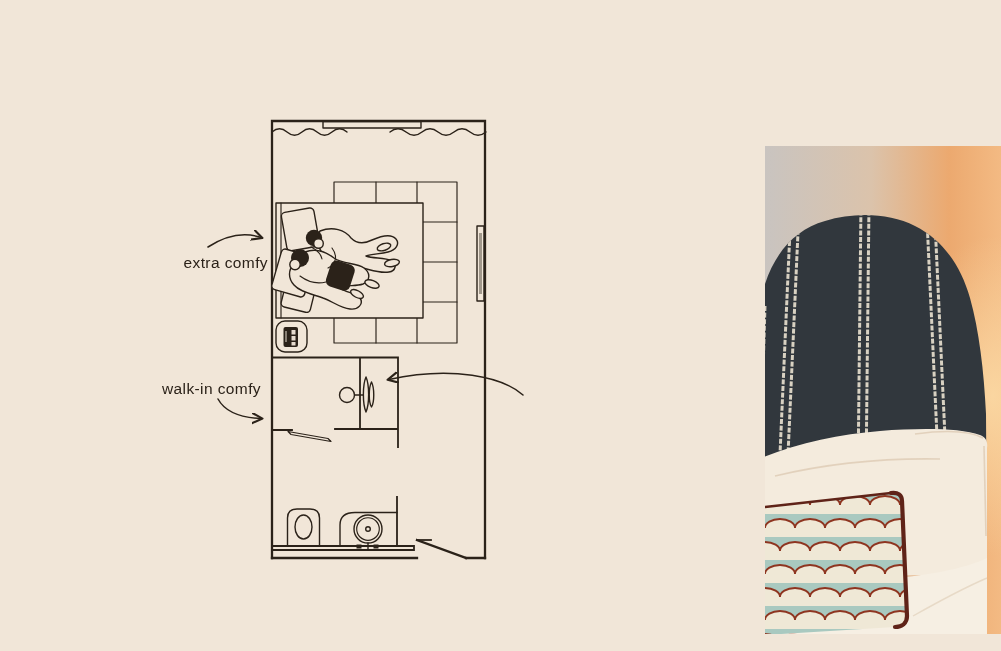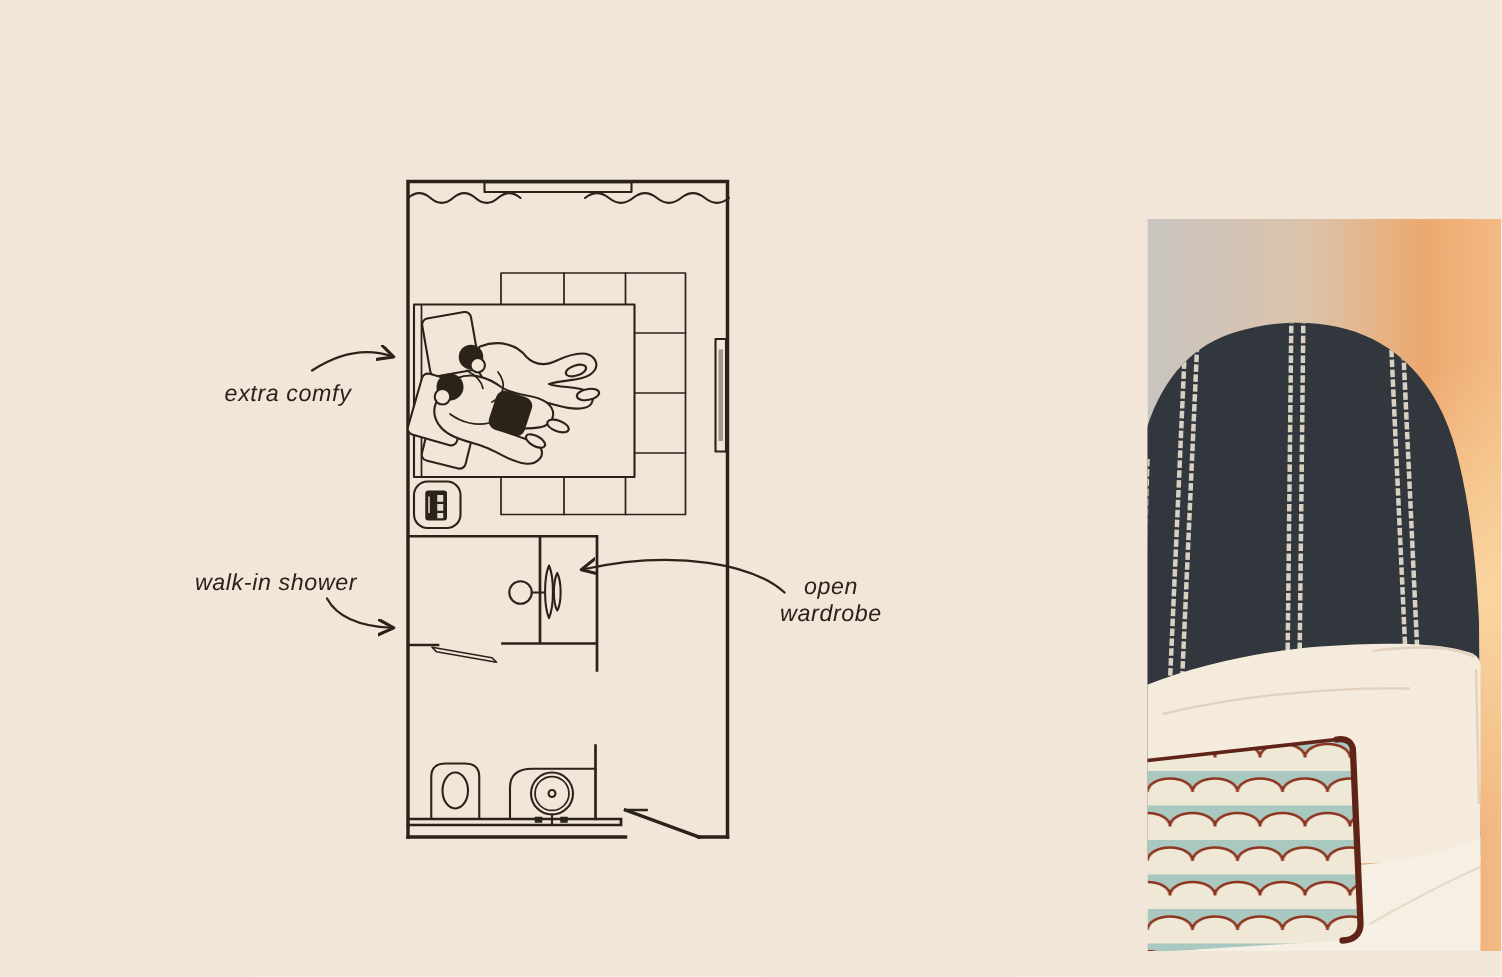--- a/index.html
+++ b/index.html
@@ -10,21 +10,21 @@
     --photo-cushion_base:#efe8d6; --photo-cushion_scallop:#a9c9c0;
     --photo-cushion_outline:#8e3520; --photo-cushion_piping:#5f2318;
   }
   html,body{margin:0;padding:0}
   .stage{position:relative;width:1001px;height:651px;background:var(--background);
          overflow:hidden;font-family:"Liberation Sans",sans-serif;}
   .plan-svg,.photo-svg{position:absolute;display:block}
   .plan-svg{left:0;top:0}
   .photo-svg{left:765px;top:146px}
   .label{position:absolute;color:var(--ink);font-size:15.5px;line-height:18px;
-         letter-spacing:.4px;text-align:center;font-weight:500;font-style:italic;}
+         letter-spacing:.4px;text-align:right;font-weight:500;}
   
   .wall{stroke:var(--ink);stroke-width:2.3;fill:none;stroke-linecap:square}
   .iwall{stroke:var(--ink);stroke-width:1.8;fill:none;stroke-linecap:square}
   .furn{stroke:var(--ink);stroke-width:1.4;fill:none;stroke-linecap:round;stroke-linejoin:round}
   .thin{stroke:var(--ink);stroke-width:1.15;fill:none;stroke-linecap:round;stroke-linejoin:round}
   .furn-bg{stroke:var(--ink);stroke-width:1.4;fill:var(--background);stroke-linejoin:round}
   .dark{fill:var(--ink);stroke:none}
   .bgfill{fill:var(--background)}
   .arrow{stroke:var(--ink);stroke-width:1.5;fill:none;stroke-linecap:round}
   .arrow-head{stroke:var(--ink);stroke-width:1.4;fill:none;stroke-linecap:round;stroke-linejoin:round}
@@ -158,25 +158,21 @@
 
     <path class="arrow" marker-end="url(#ah)" d="M208,247 Q236,229 261,237.5"></path>
     <path class="arrow" marker-end="url(#ah)" d="M218,399 C224,410 238,417.5 261,418.5"></path>
     <path class="arrow" marker-end="url(#ah)" d="M523,395 C503,377 452,365.5 389,379.5"></path>
   </svg>
 
   <div class="label" style="left:116px;top:254px;width:152px">
     <div>extra comfy</div>
   </div>
   <div class="label" style="left:107px;top:380px;width:154px">
-    <div>walk-in shower</div>
-  </div>
-  <div class="label" style="left:505px;top:383px;width:98px">
-    <div>open</div>
-    <div>wardrobe</div>
+    <div>walk-in comfy</div>
   </div>
 
   <svg class="photo-svg" width="236" height="488" viewBox="0 0 236 488">
     <defs>
       <linearGradient id="wallGrad" x1="0" y1="0" x2="1" y2="0">
         <stop offset="0" stop-color="#c9c4c0"></stop>
         <stop offset="0.45" stop-color="#dbc3ab"></stop>
         <stop offset="0.78" stop-color="#eca96f"></stop>
         <stop offset="1" stop-color="#f3ba83"></stop>
       </linearGradient>

